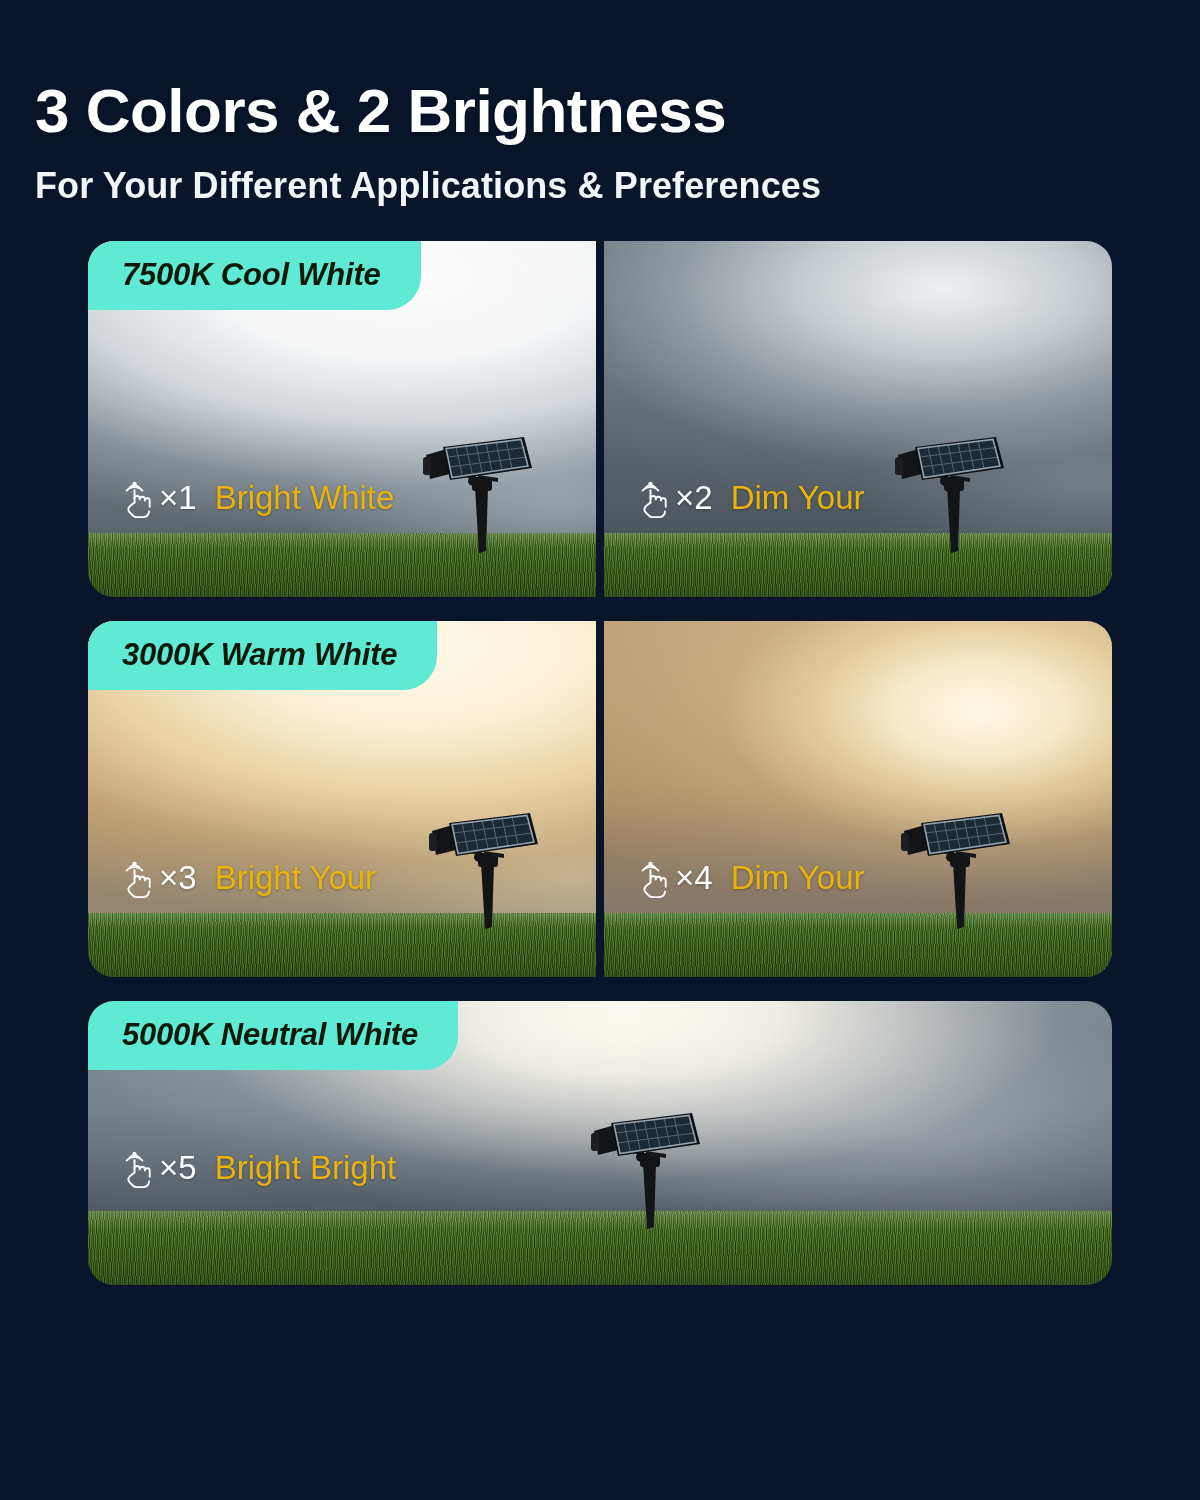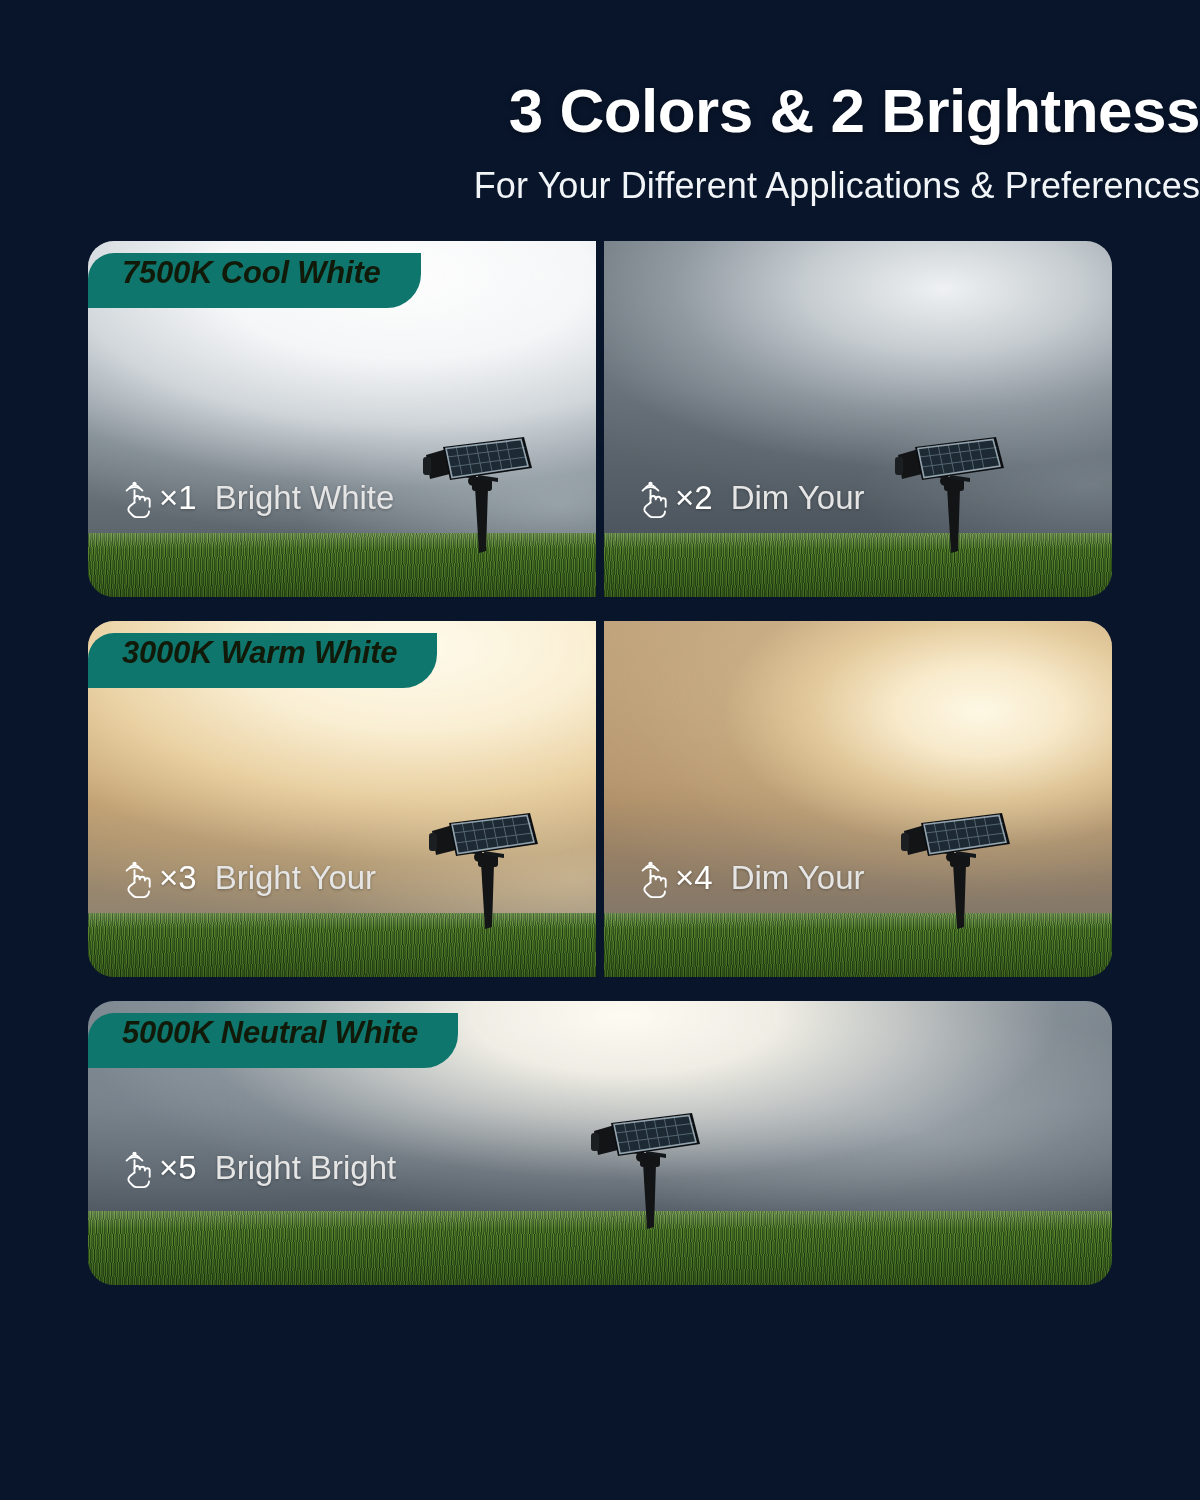--- a/index.html
+++ b/index.html
@@ -6,35 +6,35 @@
 
   body {
     width:1200px; height:1500px;
     background:#09152b;
     font-family:"Liberation Sans", sans-serif;
     overflow:hidden;
     position:relative;
   }
 
   
-  .header { text-align:right; padding-top:78px; }
+  .header { text-align:left; padding-top:78px;padding-left:35px; }
 
   .title {
     color:#ffffff;
     font-size:62px;
     font-weight:bold;
     letter-spacing:-0.5px;
     line-height:1.05;
     text-shadow:0 2px 6px rgba(0,0,0,.35);
   }
 
   .subtitle {
     color:#f2f5f8;
     font-size:36px;
-    font-weight:normal;
+    font-weight:bold;
     margin-top:22px;
     letter-spacing:0.1px;
   }
 
   
   .rows { margin-top:34px; padding:0 88px; }
 
   .row { display:flex; gap:8px; margin-bottom:24px; }
   .row:last-child { margin-bottom:0; }
 
@@ -136,23 +136,23 @@
   }
   .panel.full .grass { height:74px; }
 
   .grass::after {
     content:""; position:absolute; inset:0;
     background:linear-gradient(to bottom, rgba(255,255,255,.18) 0%, rgba(255,255,255,0) 26%);
   }
 
   
   .badge {
-    position:absolute; top:12px; left:0;
-    background:#0f766e;
-    padding:2px 40px 17px 34px;
+    position:absolute; top:0; left:0;
+    background:#5eead4;
+    padding:16px 40px 17px 34px;
     border-radius:26px 0 34px 0;
     z-index:5;
   }
   .badge-text {
     color:#111a08;
     font-size:31px;
     font-weight:bold;
     font-style:italic;
     letter-spacing:-0.2px;
     white-space:nowrap;
@@ -167,21 +167,21 @@
   .panel.full .caption { bottom:96px; }
 
   .tap-icon { width:40px; height:42px; flex:0 0 auto; }
 
   .cap-count {
     color:#ffffff; font-size:33px; font-weight:normal;
     letter-spacing:0px; margin-left:1px;
     text-shadow:0 1px 3px rgba(0,0,0,.3);
   }
   .cap-label {
-    color:#e5e5e5; font-size:33px; font-weight:normal;
+    color:#eab308; font-size:33px; font-weight:normal;
     margin-left:14px; white-space:nowrap;
     text-shadow:0 1px 3px rgba(0,0,0,.3);
   }
 
   
   .lamp { position:absolute; z-index:3; }
   .lamp svg { display:block; }
 </style>
 </head>
 <body>

